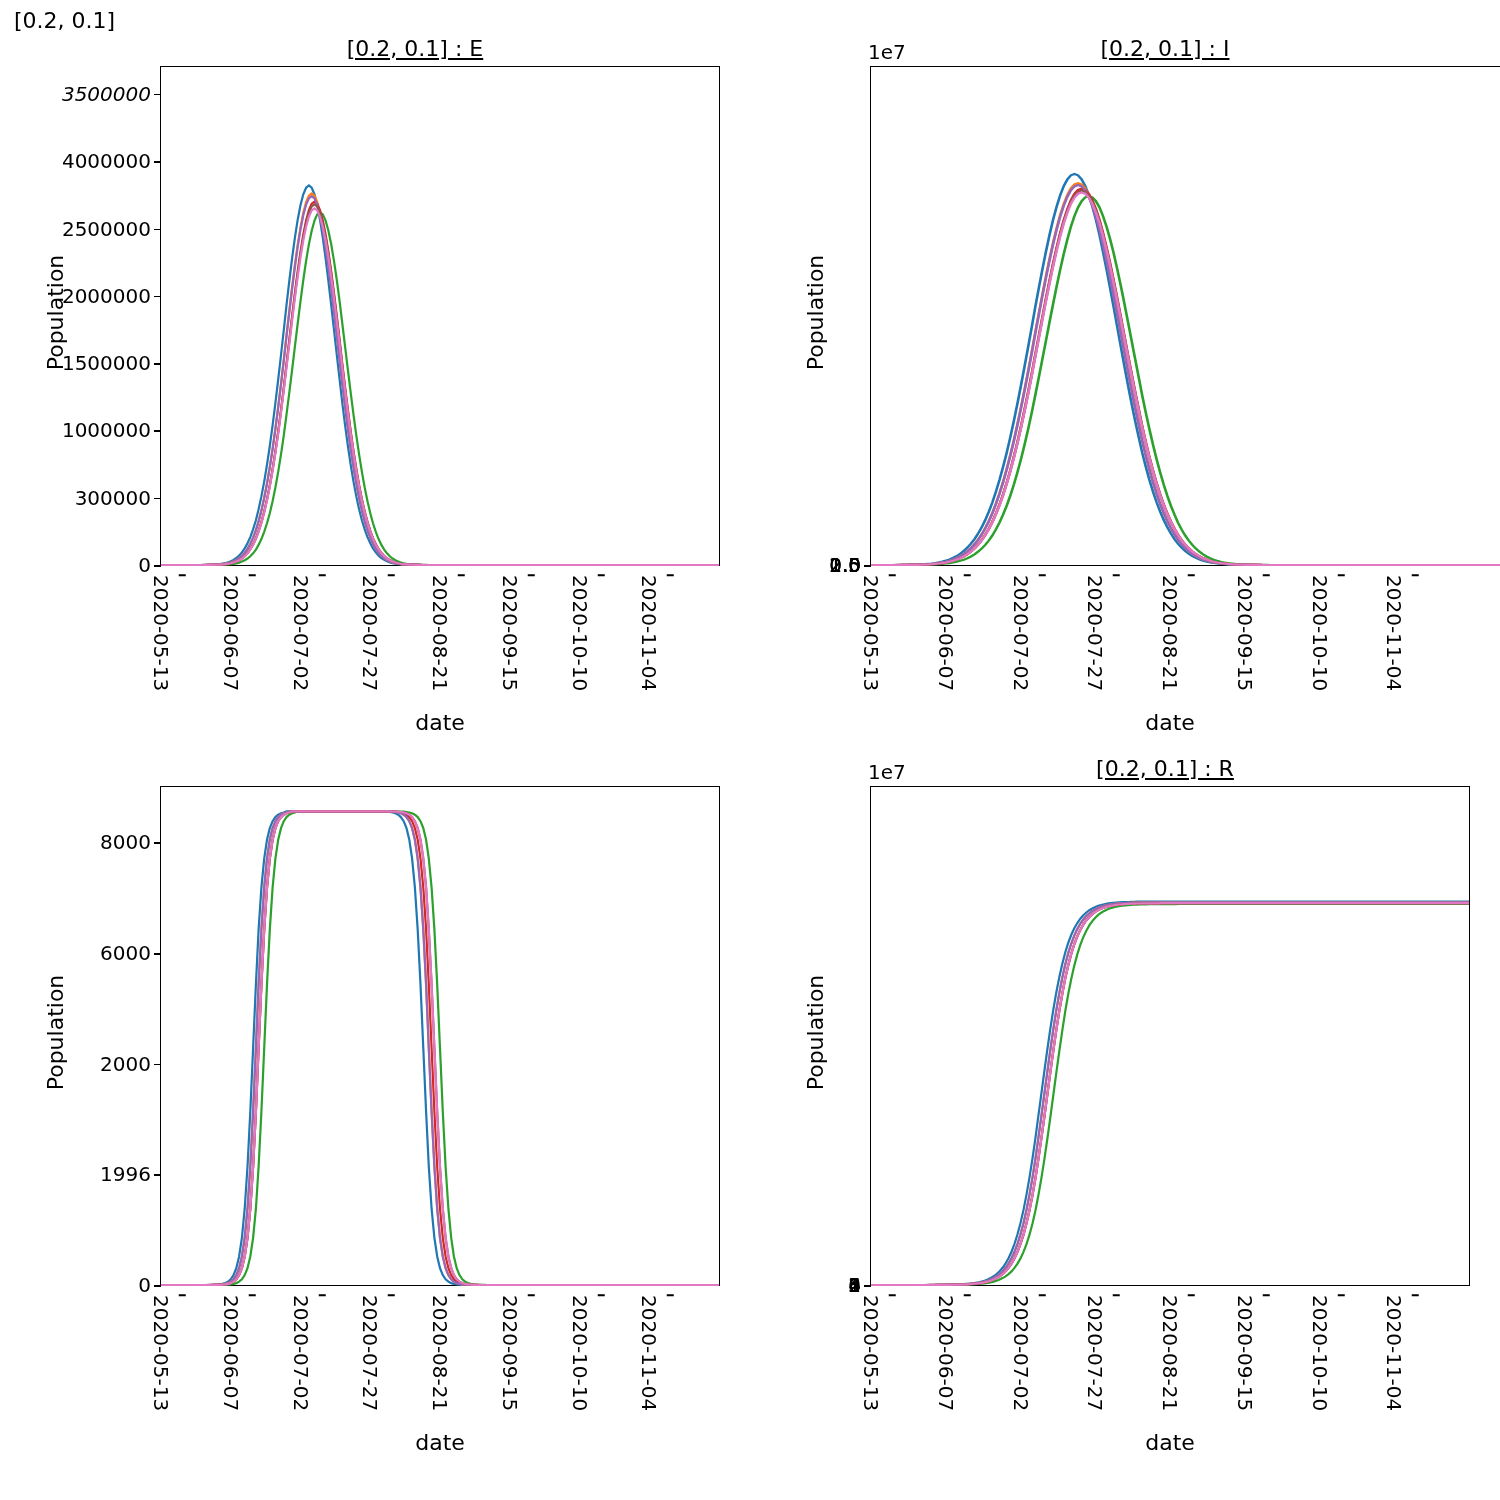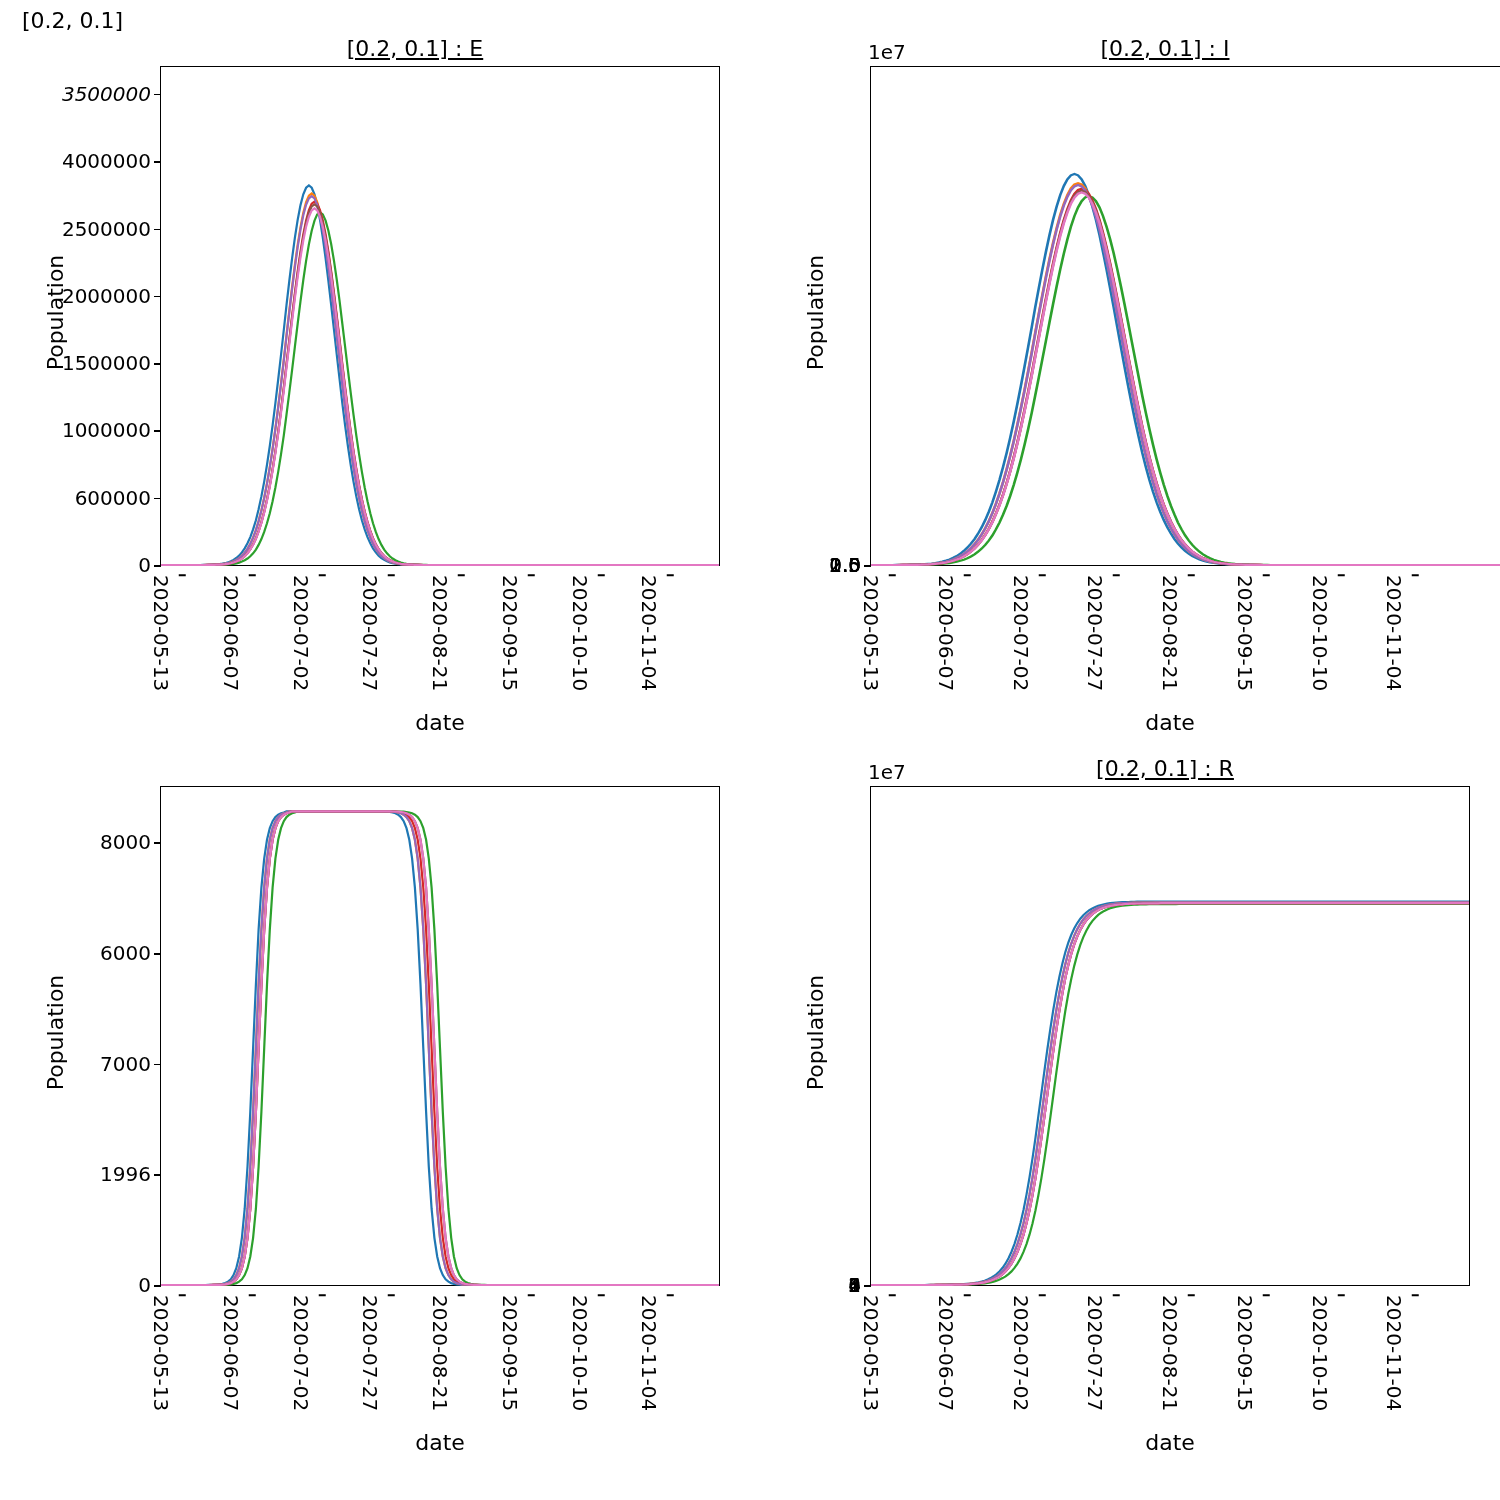--- a/index.html
+++ b/index.html
@@ -13,21 +13,20 @@
     width: 1500px;
     height: 1500px;
     position: relative;
     box-sizing: border-box;
   }
   .sup-title {
     position: absolute;
     top: 8px;
     left: 14px;
     font-size: 22px;
-    margin-left: 8px;
   }
   .grid {
     position: absolute;
     top: 30px;
     left: 0;
     width: 1500px;
     height: 1440px;
     display: grid;
     grid-template-columns: 1fr 1fr;
     grid-template-rows: 1fr 1fr;
@@ -132,21 +131,21 @@
 
 <div class="page">
   <div class="sup-title">[0.2, 0.1]</div>
   <div class="grid">
 
     <div class="cell">
       <div class="chart-title" style="left:40px;">[0.2, 0.1] : E</div>
       <div class="plot-area" id="plot-E" style="left:160px; top:36px; width:560px; height:500px;">
         <div class="y-ticks" id="yt-E">
             <div class="y-tick" style="bottom: 0px;">0</div>
-            <div class="y-tick" style="bottom: 67.2973px;">600000</div>
+            <div class="y-tick" style="bottom: 67.2973px;">300000</div>
             <div class="y-tick" style="bottom: 134.595px;">1000000</div>
             <div class="y-tick" style="bottom: 201.892px;">1500000</div>
             <div class="y-tick" style="bottom: 269.189px;">2000000</div>
             <div class="y-tick" style="bottom: 336.486px;">2500000</div>
             <div class="y-tick" style="bottom: 403.784px;">4000000</div>
             <div class="y-tick" style="bottom: 471.081px; font-style: italic;">3500000</div>
           </div>
         <div class="x-ticks" id="xt-E">
             <div class="x-tick" style="left: 0px;">2020-05-13</div>
             <div class="x-tick" style="left: 69.75px;">2020-06-07</div>
@@ -205,21 +204,21 @@
       </div>
       <div class="y-label" style="left:8px; top:270px;">Population</div>
       <div class="x-label" style="left:120px; width:600px; top:680px;">date</div>
     </div>
 
     <div class="cell">
       <div class="plot-area" id="plot-IW" style="left:160px; top:36px; width:560px; height:500px;">
         <div class="y-ticks" id="yt-IW">
             <div class="y-tick" style="bottom: 0px;">0</div>
             <div class="y-tick" style="bottom: 110.667px;">1996</div>
-            <div class="y-tick" style="bottom: 221.333px;">7000</div>
+            <div class="y-tick" style="bottom: 221.333px;">2000</div>
             <div class="y-tick" style="bottom: 332px;">6000</div>
             <div class="y-tick" style="bottom: 442.667px;">8000</div>
           </div>
         <div class="x-ticks" id="xt-IW">
             <div class="x-tick" style="left: 0px;">2020-05-13</div>
             <div class="x-tick" style="left: 69.75px;">2020-06-07</div>
             <div class="x-tick" style="left: 139.5px;">2020-07-02</div>
             <div class="x-tick" style="left: 209.25px;">2020-07-27</div>
             <div class="x-tick" style="left: 279px;">2020-08-21</div>
             <div class="x-tick" style="left: 348.75px;">2020-09-15</div>

